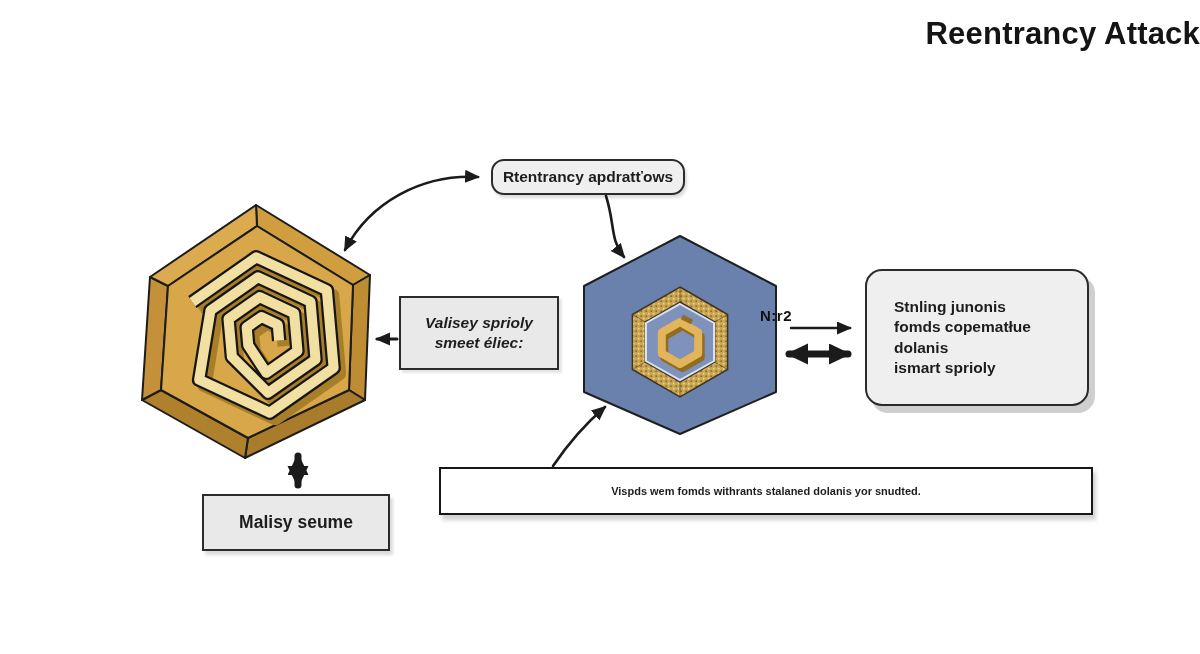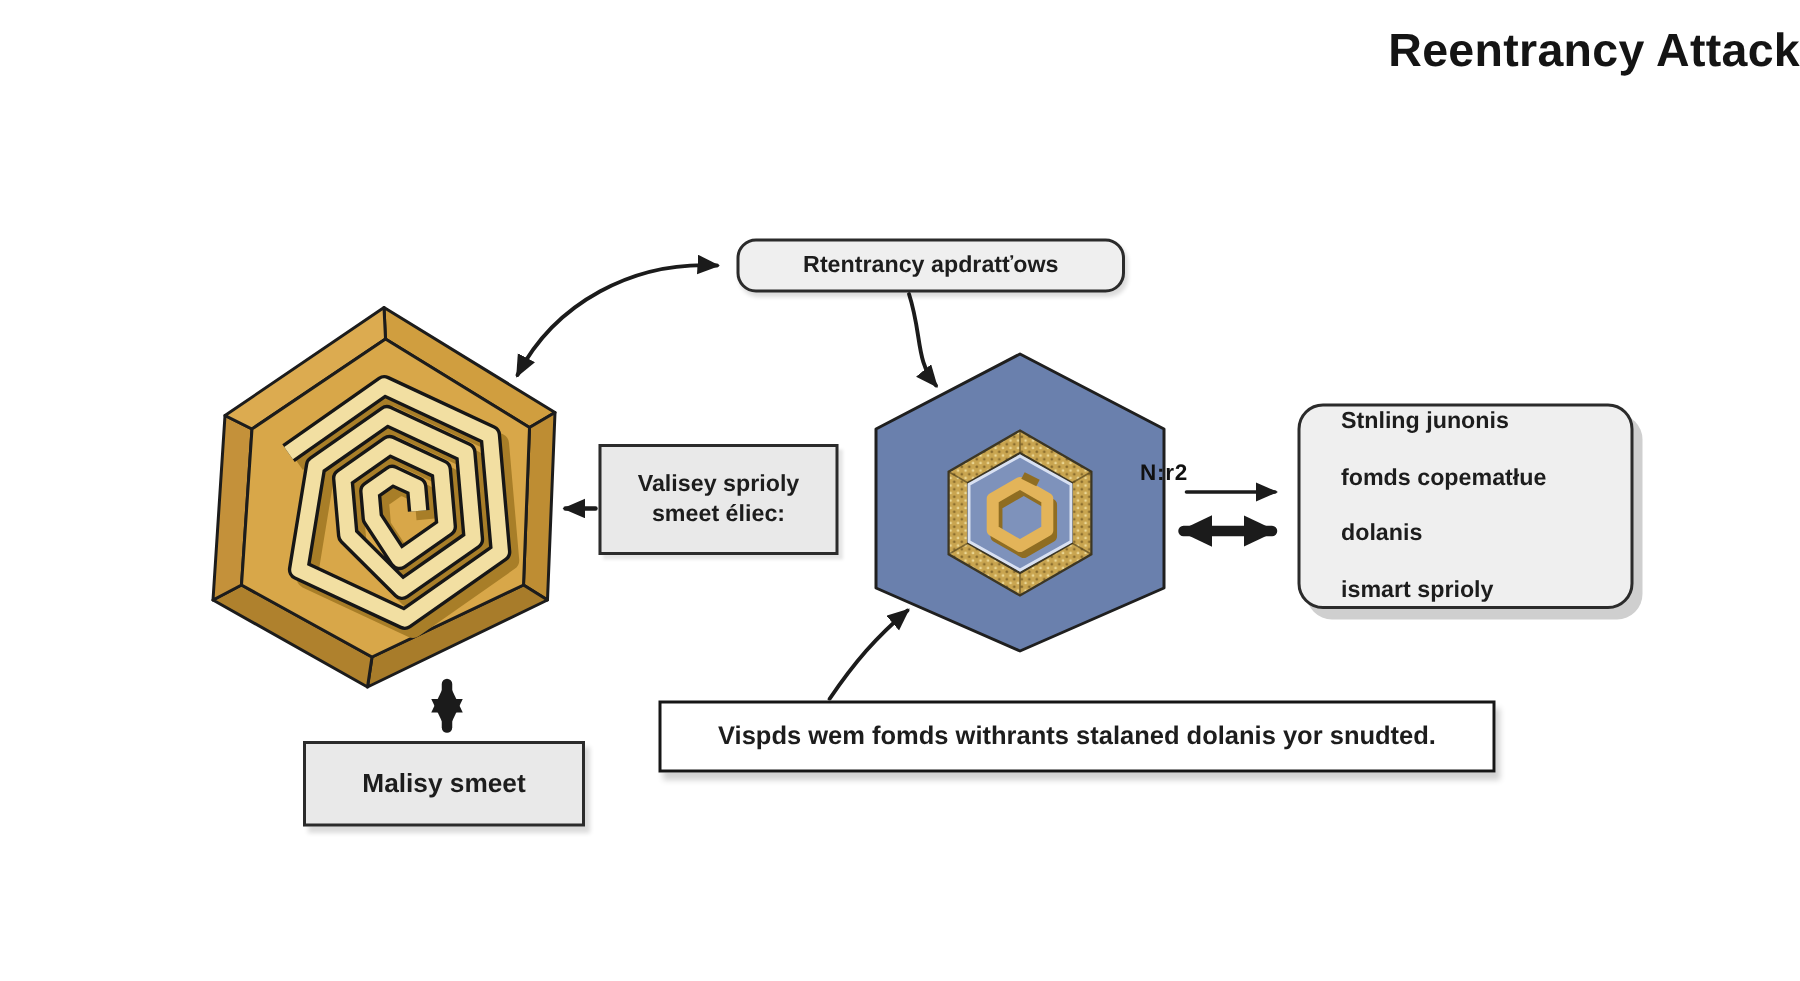--- a/index.html
+++ b/index.html
@@ -11,37 +11,37 @@
     position:absolute;top:16px;left:0;width:100%;text-align:right;
     font-size:31px;font-weight:800;color:#141414;letter-spacing:.2px;
   }
   .svg-layer{position:absolute;left:0;top:0;width:1200px;height:654px;}
   .box{
     position:absolute;box-sizing:border-box;border:2px solid var(--box_border);
     background:var(--box_fill);display:flex;flex-direction:column;
     align-items:center;justify-content:center;text-align:center;line-height:1.32;
   }
   .box-top{
-    left:491px;top:159px;width:259px;height:36px;border-radius:13px;
+    left:491px;top:159px;width:194px;height:36px;border-radius:13px;
     font-size:15.5px;font-weight:700;background:var(--box_fill_rounded);
     box-shadow:2px 3px 3px rgba(0,0,0,.14);
   }
   .box-valisey{
     left:399px;top:296px;width:160px;height:74px;
-    font-size:15.5px;font-weight:700;box-shadow:3px 3px 2px rgba(0,0,0,.10);
+    font-size:15.5px;font-weight:700;box-shadow:3px 3px 2px rgba(0,0,0,.10);font-style:italic;
   }
   .box-right{
     left:865px;top:269px;width:224px;height:137px;border-radius:17px;
-    background:var(--box_fill_rounded);align-items:flex-start;justify-content:space-between;
+    background:var(--box_fill_rounded);align-items:flex-start;justify-content:center;
     text-align:left;padding-left:27px;font-size:15.5px;font-weight:600;line-height:20.5px;
     box-shadow:6px 7px 0 var(--box_shadow);
   }
   .box-bottom{
-    left:439px;top:467px;width:558px;height:48px;background:var(--white);
-    border:2.5px solid #161616;font-size:17px;font-weight:700;
+    left:439px;top:467px;width:654px;height:48px;background:var(--white);
+    border:2.5px solid #161616;font-size:11px;font-weight:700;
     box-shadow:3px 5px 4px rgba(0,0,0,.18);
   }
   .box-malisy{
     left:202px;top:494px;width:188px;height:57px;
     font-size:17.5px;font-weight:700;box-shadow:3px 4px 3px rgba(0,0,0,.14);
   }
   .nr2{
     position:absolute;left:760px;top:307px;width:70px;text-align:left;
     font-size:15px;font-weight:700;color:#111;letter-spacing:.5px;
   }
@@ -129,18 +129,18 @@
     <span>fomds copematłue</span>
     <span>dolanis</span>
     <span>ismart sprioly</span>
   </div>
 
   <div class="box box-bottom">
     <span>Vispds wem fomds withrants stalaned dolanis yor snudted.</span>
   </div>
 
   <div class="box box-malisy">
-    <span>Malisy smeet</span>
+    <span>Malisy seume</span>
   </div>
 
   <div class="nr2">N:r2</div>
 
 </div>
 
 </body></html>

